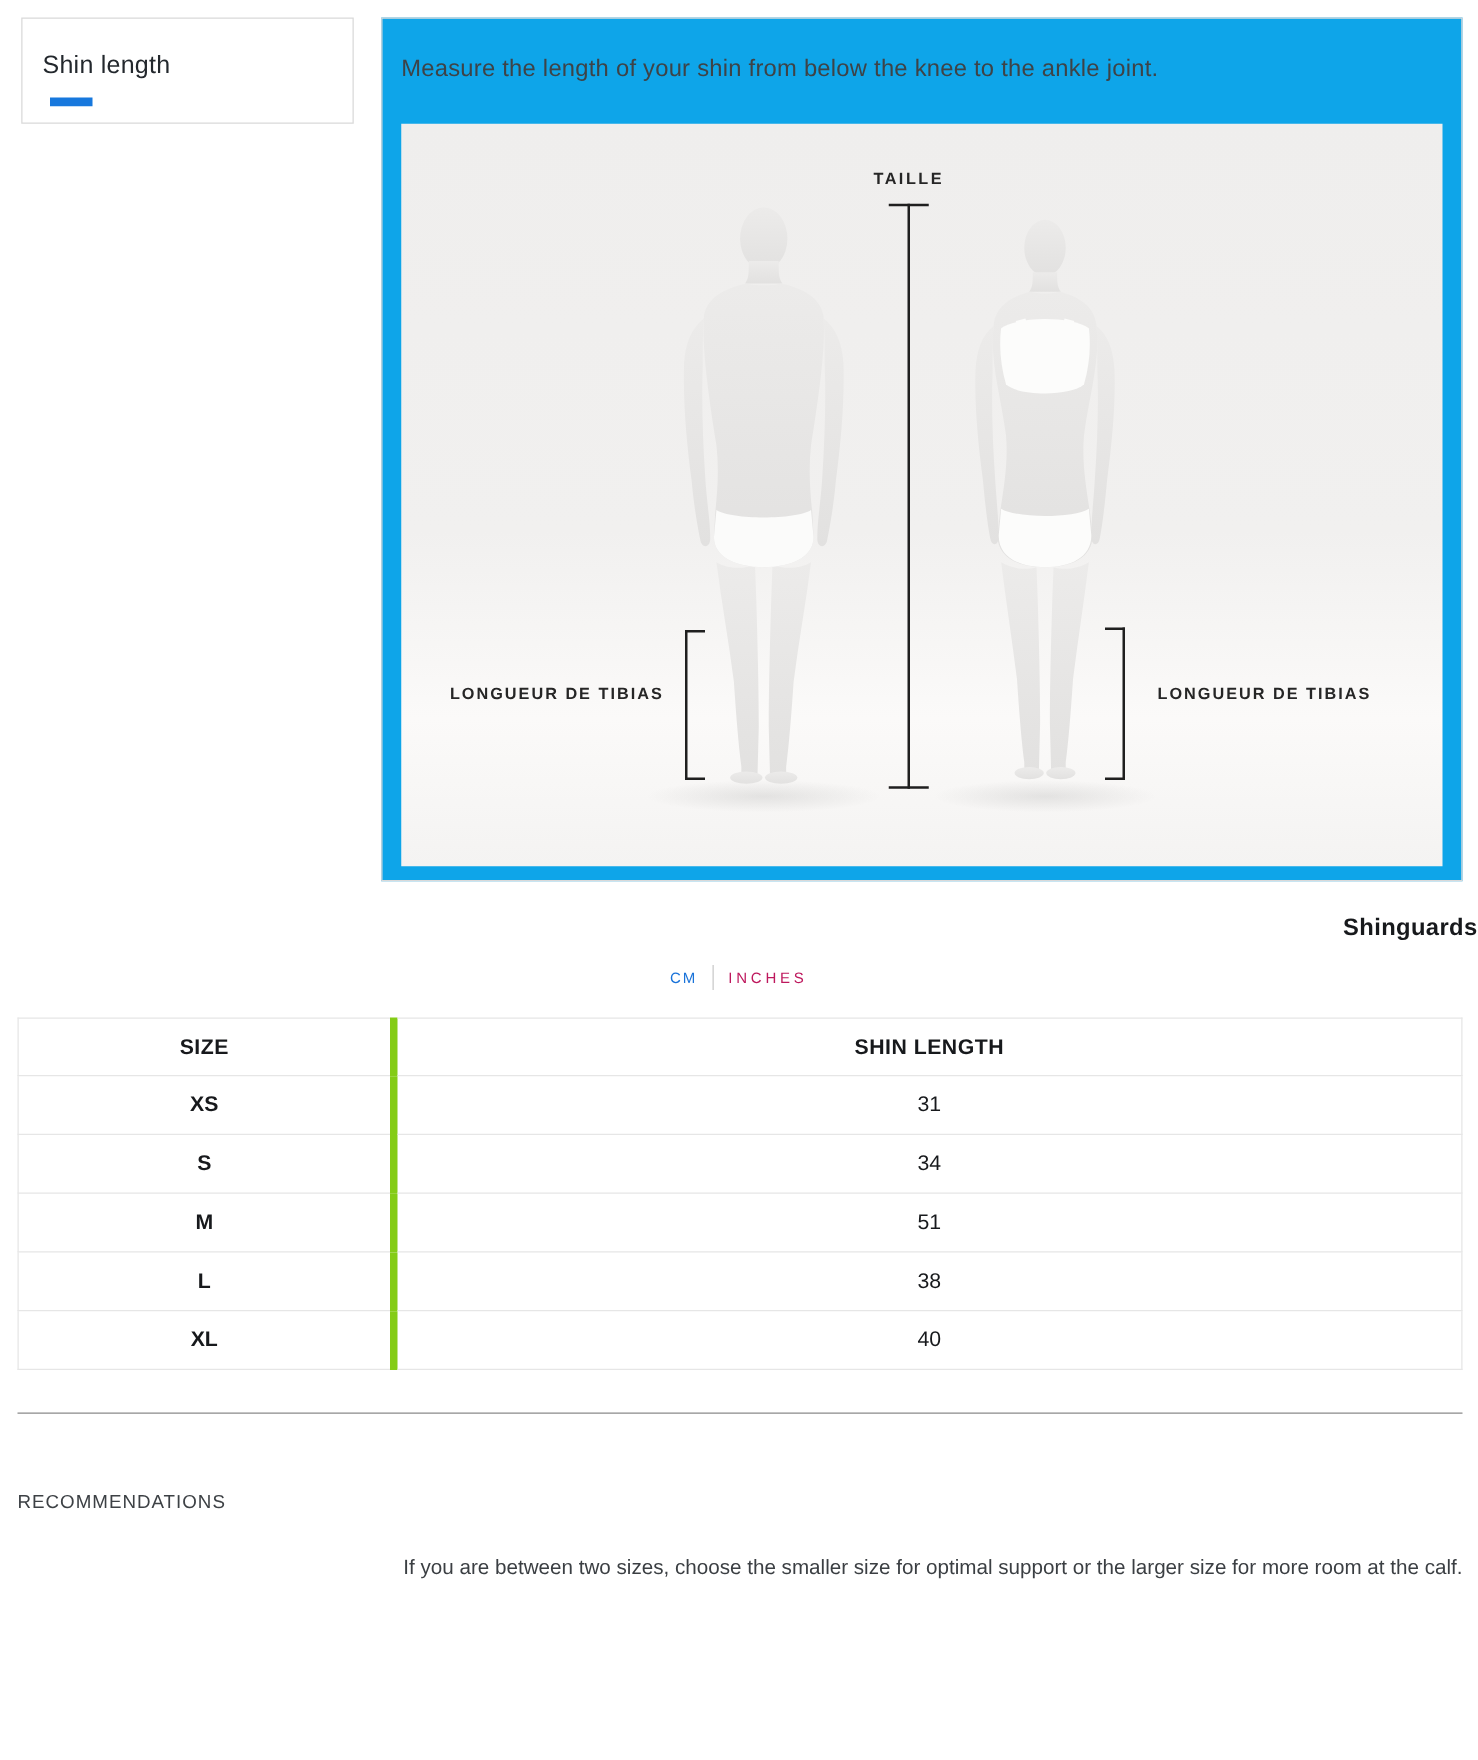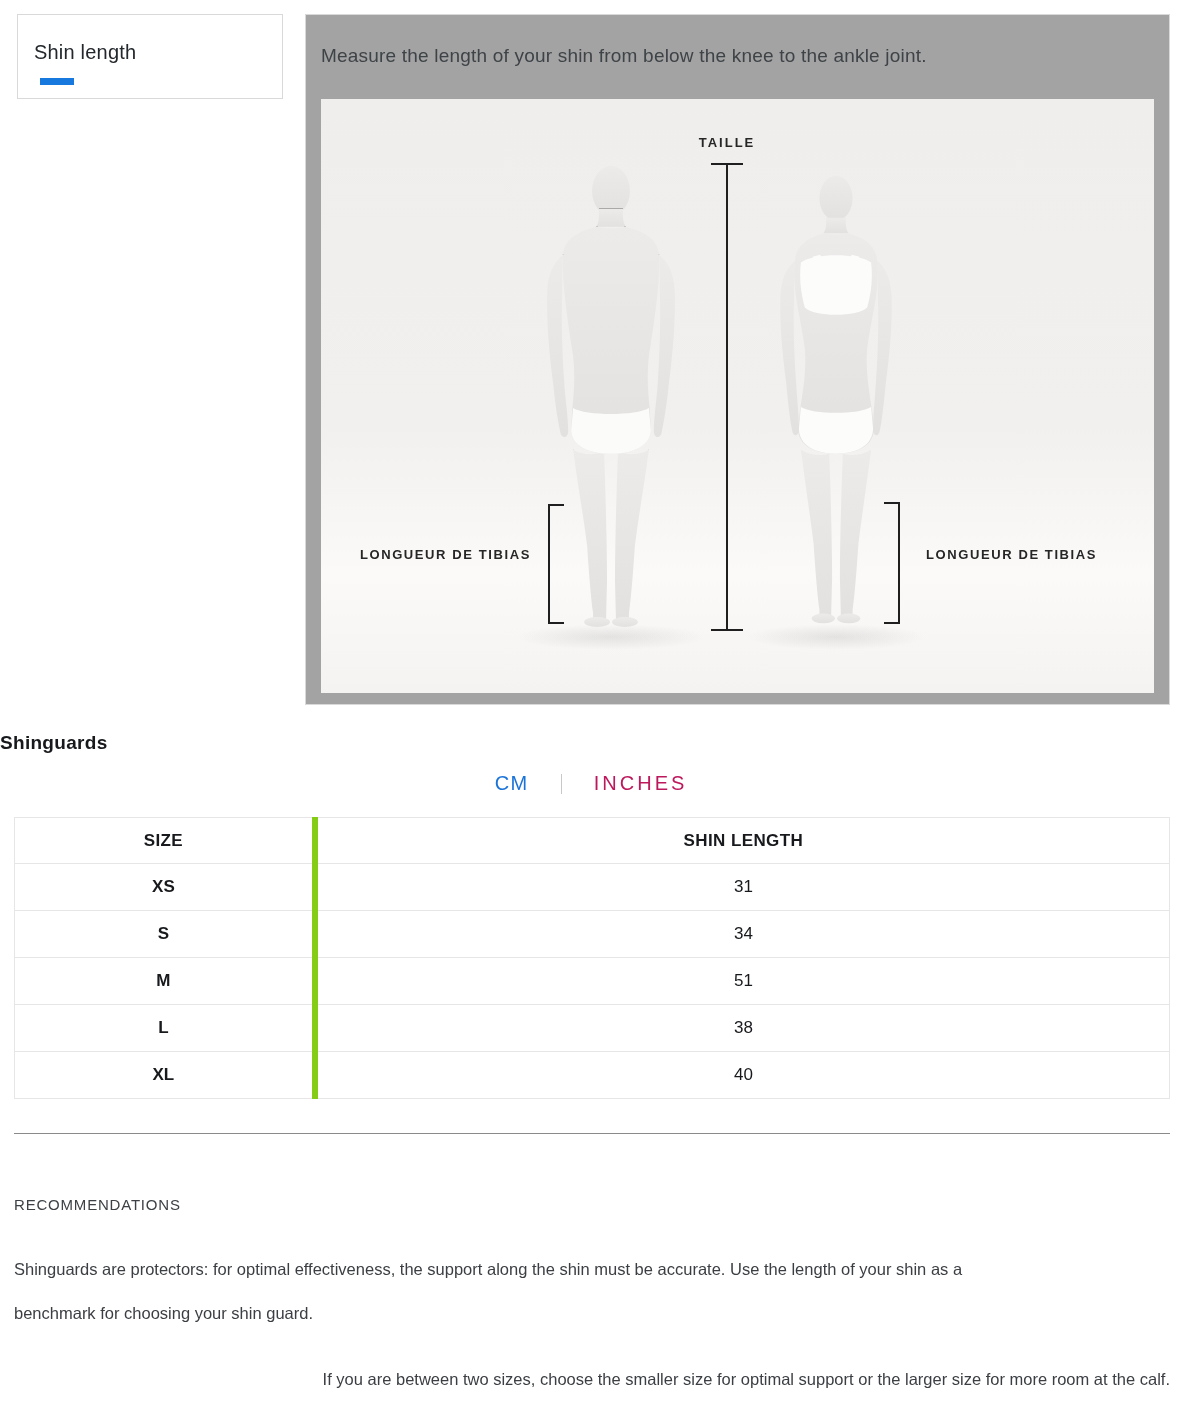--- a/index.html
+++ b/index.html
@@ -23,21 +23,21 @@
     position: absolute; left: 16px; top: 26px;
     font-size: 20px; color: #23282d; letter-spacing: 0.2px;
   }
   .tab-indicator {
     position: absolute; left: 22px; top: 63px;
     width: 34px; height: 7px; background: #1778dd;
   }
   .content-panel {
     position: absolute; left: 305px; top: 14px;
     width: 865px; height: 691px;
-    border: 1px solid #d9d9d9; background: #a3a3a3;
+    border: 1px solid #d9d9d9; background: #0ea5e9;
   }
   .instruction {
     position: absolute; left: 15px; top: 30px;
     font-size: 19px; color: #3e4347; letter-spacing: 0.2px;
   }
   .scene {
     position: absolute; left: 15px; top: 84px;
     width: 833px; height: 594px;
     background: linear-gradient(180deg, #efeeed 0%, #f1f0ef 55%, #fbfaf9 80%, #f4f3f2 100%);
     overflow: hidden;
@@ -50,27 +50,27 @@
   .meas-line, .meas-tick { position: absolute; background: #1f1f1f; }
   .scene-label {
     position: absolute;
     font-size: 13px; font-weight: 700; color: #262626;
     letter-spacing: 1.6px; white-space: nowrap;
   }
   .taille-label { text-align: center; letter-spacing: 2px; }
   .tibia-left  { text-align: right; }
   
   .guard-title {
-    margin-top: 27px; text-align: left;
+    margin-top: 27px; text-align: right;
     font-size: 19px; font-weight: 700; color: #17191c; letter-spacing: 0.3px;
   }
   .units {
     margin-top: 18px;
-    display: flex; justify-content: center; align-items: center; gap: 32px;
-    font-size: 20px;
+    display: flex; justify-content: center; align-items: center; gap: 12px;
+    font-size: 12px;
   }
   .unit-cm { color: #1a73d9; letter-spacing: 1.5px; font-weight: 500; cursor: pointer; }
   .unit-sep { width: 1px; height: 20px; background: #c9c9c9; }
   .unit-inches { color: #be185d; letter-spacing: 3px; cursor: pointer; }
   
   .sheet { margin: 0 12px 0 14px; } 
   table.size-table {
     margin-top: 22px;
     width: 100%;
     border-collapse: collapse;
@@ -226,22 +226,18 @@
           <td class="size-cell col-size">XL</td>
           <td class="val-cell col-val">40</td>
         </tr>
       </tbody>
     </table>
 
     <div class="divider"></div>
 
     <div class="rec-heading">RECOMMENDATIONS</div>
 
-    <p class="rec-para">
-      <span class="rec-line">Shinguards are protectors: for optimal effectiveness, the support along the shin must be accurate. Use the length of your shin as a</span>
-      <span class="rec-line">benchmark for choosing your shin guard.</span>
-    </p>
 
     <p class="rec-para second">
       <span class="rec-line">If you are between two sizes, choose the smaller size for optimal support or the larger size for more room at the calf.</span>
     </p>
   </div>
 </div>
 
 </body></html>

